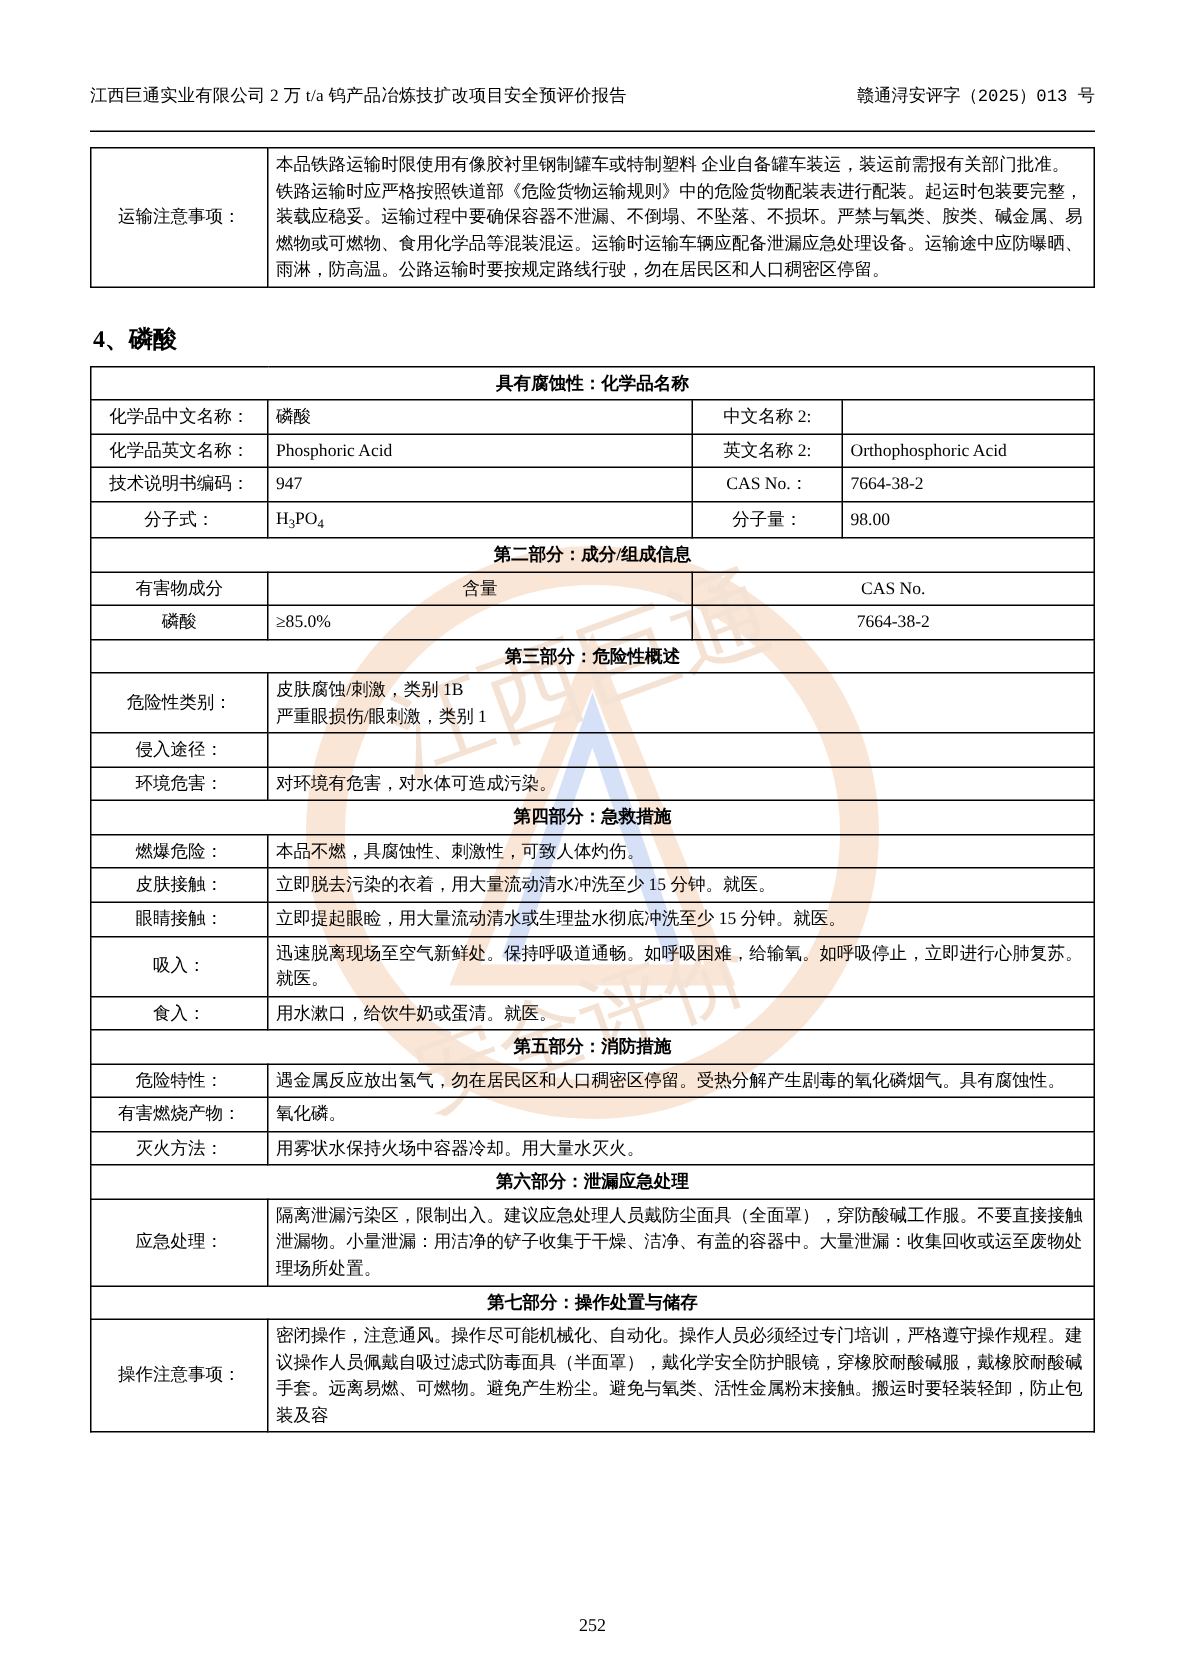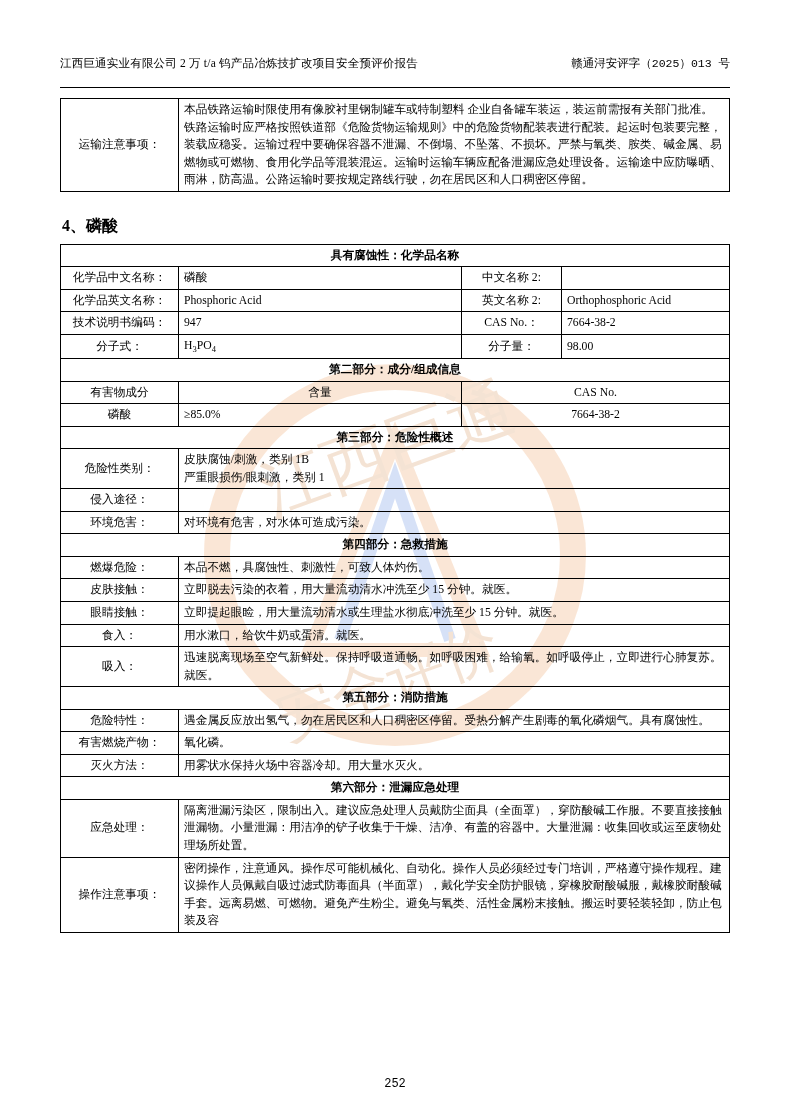--- a/index.html
+++ b/index.html
@@ -82,21 +82,20 @@
 
   
   .pagenum {
     position: absolute;
     bottom: 26px;
     left: 0;
     width: 790px;
     text-align: center;
     font-size: 12px;
     z-index: 2;
-    font-family: Liberation Mono, monospace;
   }
   sub { font-size: 8.5px; }
 </style>
 </head>
 <body>
 
 <div class="page">
 
   <svg class="watermark" viewBox="0 0 790 1117" xmlns="http://www.w3.org/2000/svg">
     <g opacity="0.20">
@@ -209,27 +208,27 @@
         </tr>
         <tr>
           <td class="lbl">皮肤接触：</td>
           <td class="val" colspan="3">立即脱去污染的衣着，用大量流动清水冲洗至少 15 分钟。就医。</td>
         </tr>
         <tr>
           <td class="lbl">眼睛接触：</td>
           <td class="val" colspan="3">立即提起眼睑，用大量流动清水或生理盐水彻底冲洗至少 15 分钟。就医。</td>
         </tr>
         <tr>
+          <td class="lbl">吸入：</td>
+          <td class="val" colspan="3">迅速脱离现场至空气新鲜处。保持呼吸道通畅。如呼吸困难，给输氧。如呼吸停止，立即进行心肺复苏。就医。</td>
+        </tr>
+        <tr>
           <td class="lbl">食入：</td>
           <td class="val" colspan="3">用水漱口，给饮牛奶或蛋清。就医。</td>
         </tr>
-        <tr>
-          <td class="lbl">吸入：</td>
-          <td class="val" colspan="3">迅速脱离现场至空气新鲜处。保持呼吸道通畅。如呼吸困难，给输氧。如呼吸停止，立即进行心肺复苏。就医。</td>
-        </tr>
 
         <tr>
           <td class="sect" colspan="4">第五部分：消防措施</td>
         </tr>
         <tr>
           <td class="lbl">危险特性：</td>
           <td class="val" colspan="3">遇金属反应放出氢气，勿在居民区和人口稠密区停留。受热分解产生剧毒的氧化磷烟气。具有腐蚀性。</td>
         </tr>
         <tr>
           <td class="lbl">有害燃烧产物：</td>
@@ -241,20 +240,23 @@
         </tr>
 
         <tr>
           <td class="sect" colspan="4">第六部分：泄漏应急处理</td>
         </tr>
         <tr>
           <td class="lbl">应急处理：</td>
           <td class="val" colspan="3">隔离泄漏污染区，限制出入。建议应急处理人员戴防尘面具（全面罩），穿防酸碱工作服。不要直接接触泄漏物。小量泄漏：用洁净的铲子收集于干燥、洁净、有盖的容器中。大量泄漏：收集回收或运至废物处理场所处置。</td>
         </tr>
 
+        <tr>
+          <td class="sect" colspan="4">第七部分：操作处置与储存</td>
+        </tr>
         <tr>
           <td class="lbl">操作注意事项：</td>
           <td class="val" colspan="3">密闭操作，注意通风。操作尽可能机械化、自动化。操作人员必须经过专门培训，严格遵守操作规程。建议操作人员佩戴自吸过滤式防毒面具（半面罩），戴化学安全防护眼镜，穿橡胶耐酸碱服，戴橡胶耐酸碱手套。远离易燃、可燃物。避免产生粉尘。避免与氧类、活性金属粉末接触。搬运时要轻装轻卸，防止包装及容</td>
         </tr>
       </tbody>
     </table>
   </div>
 
   <div class="pagenum">252</div>
 </div>

